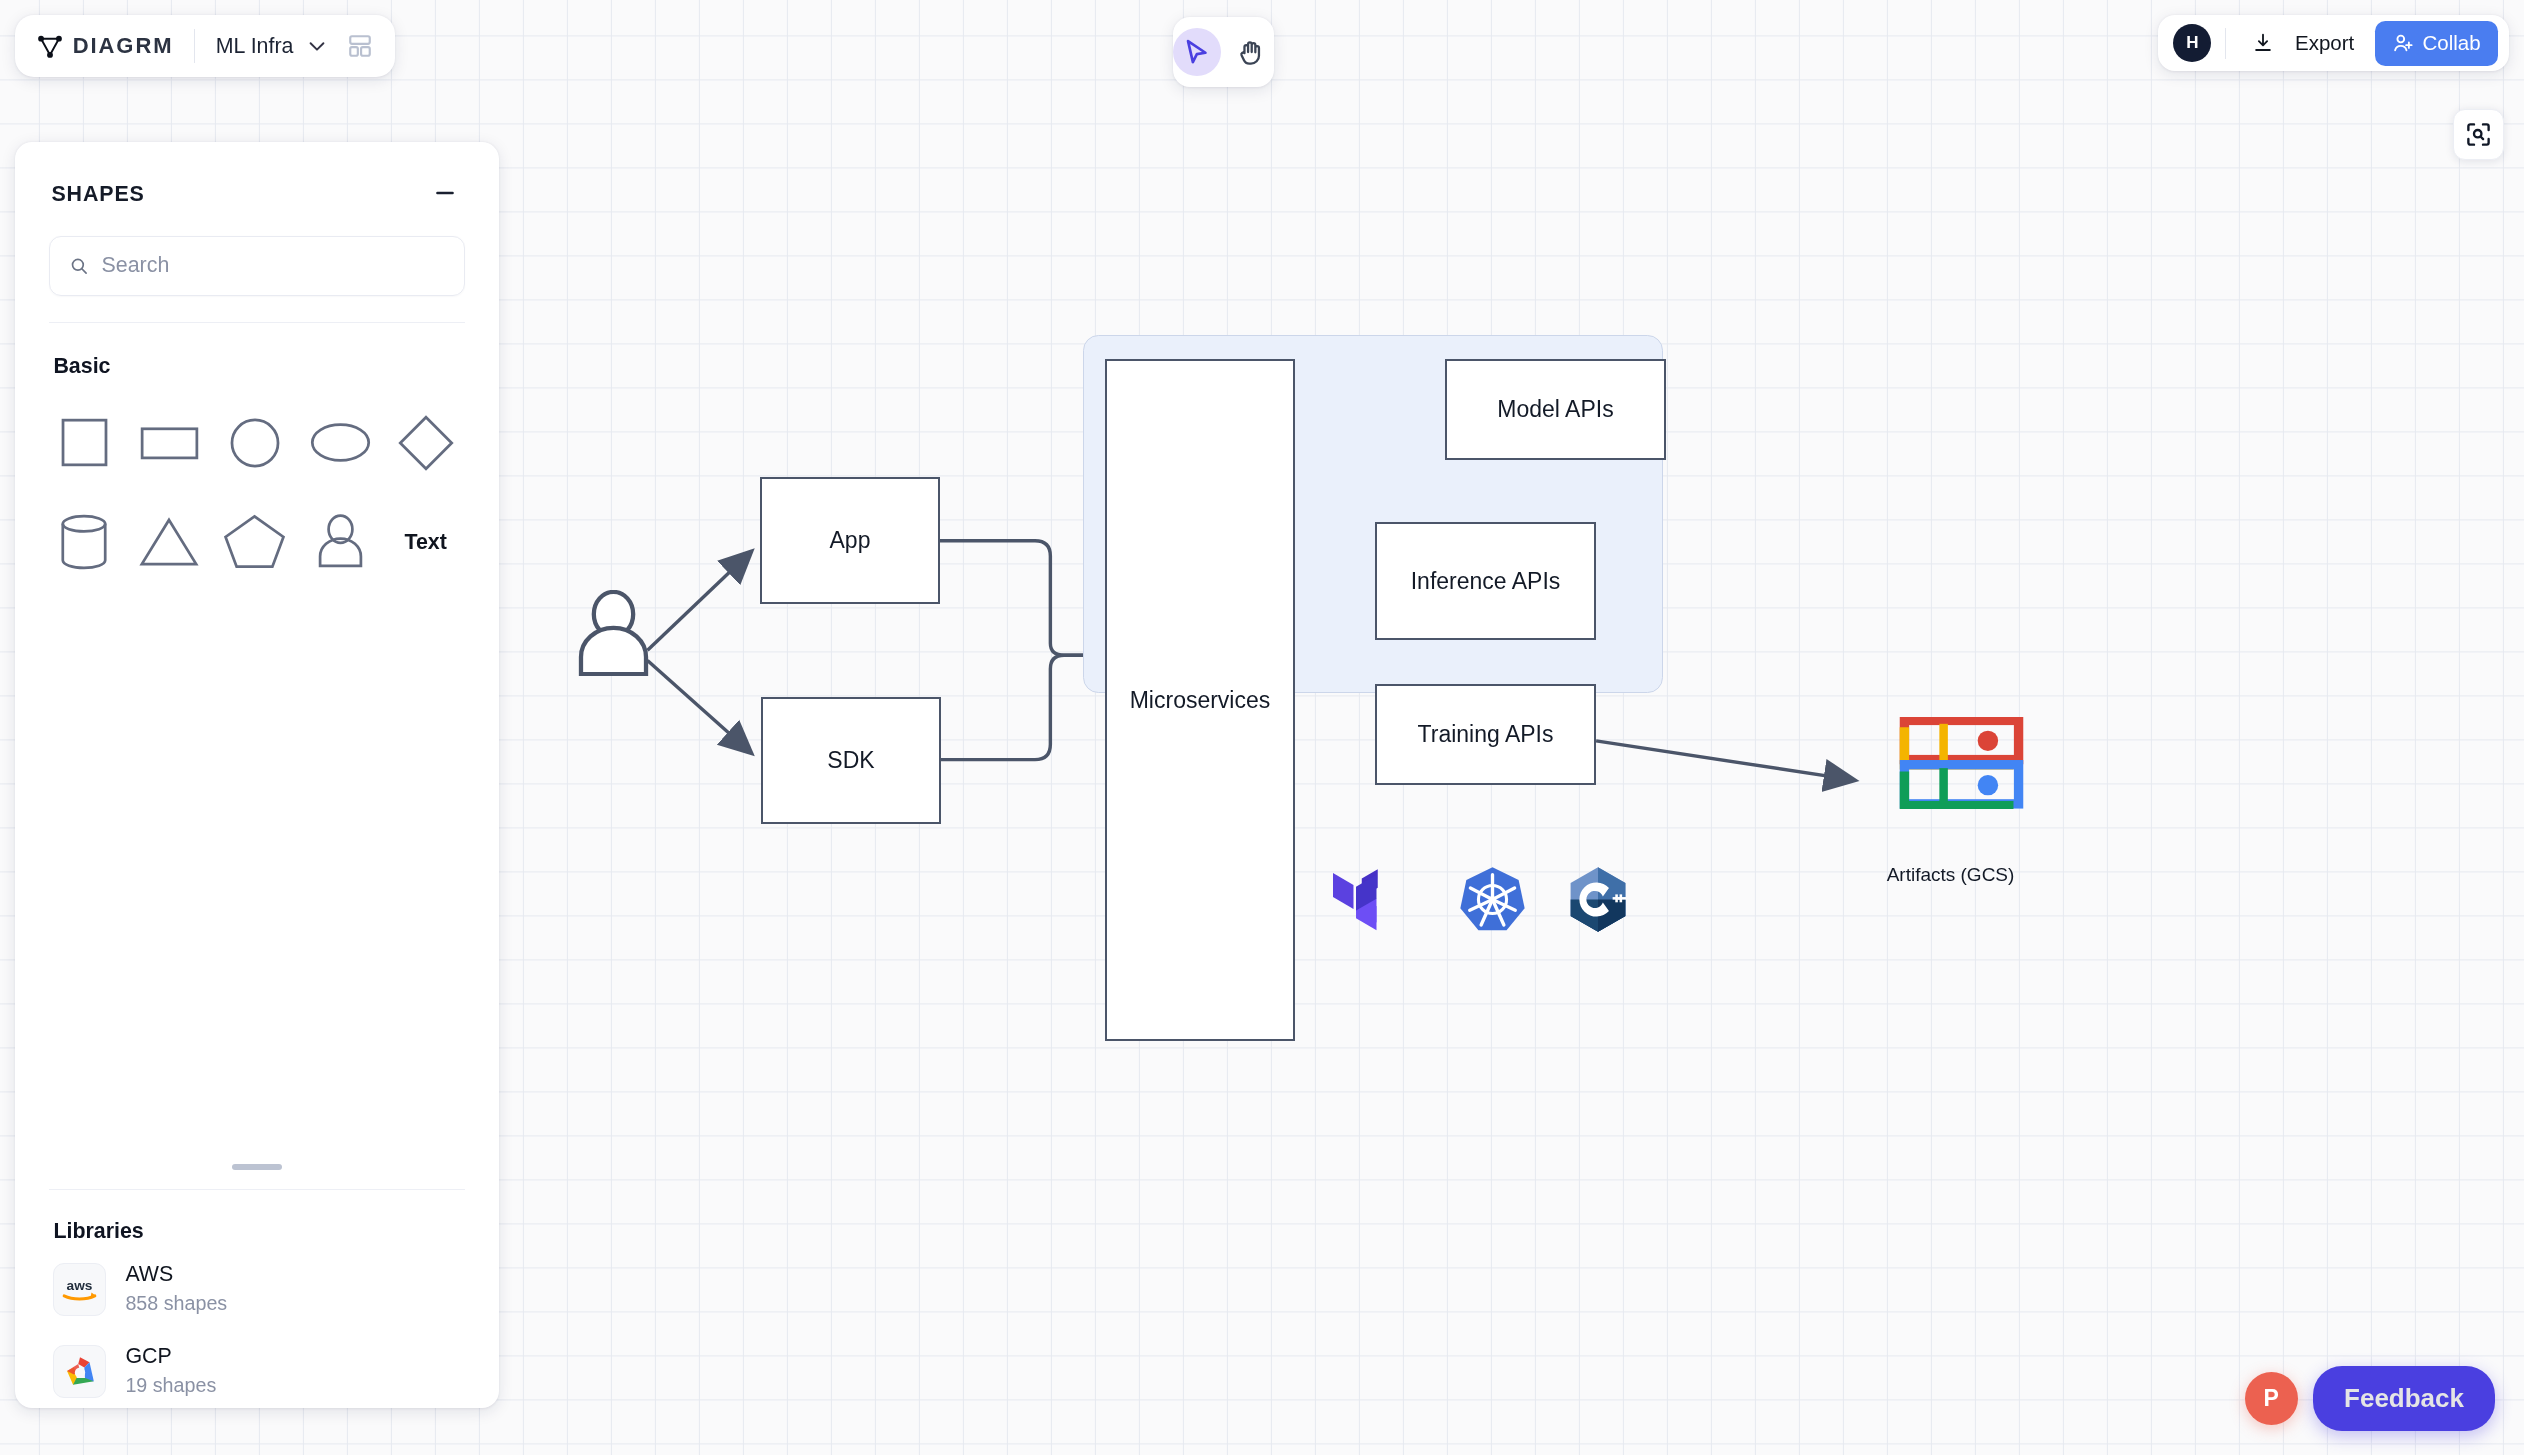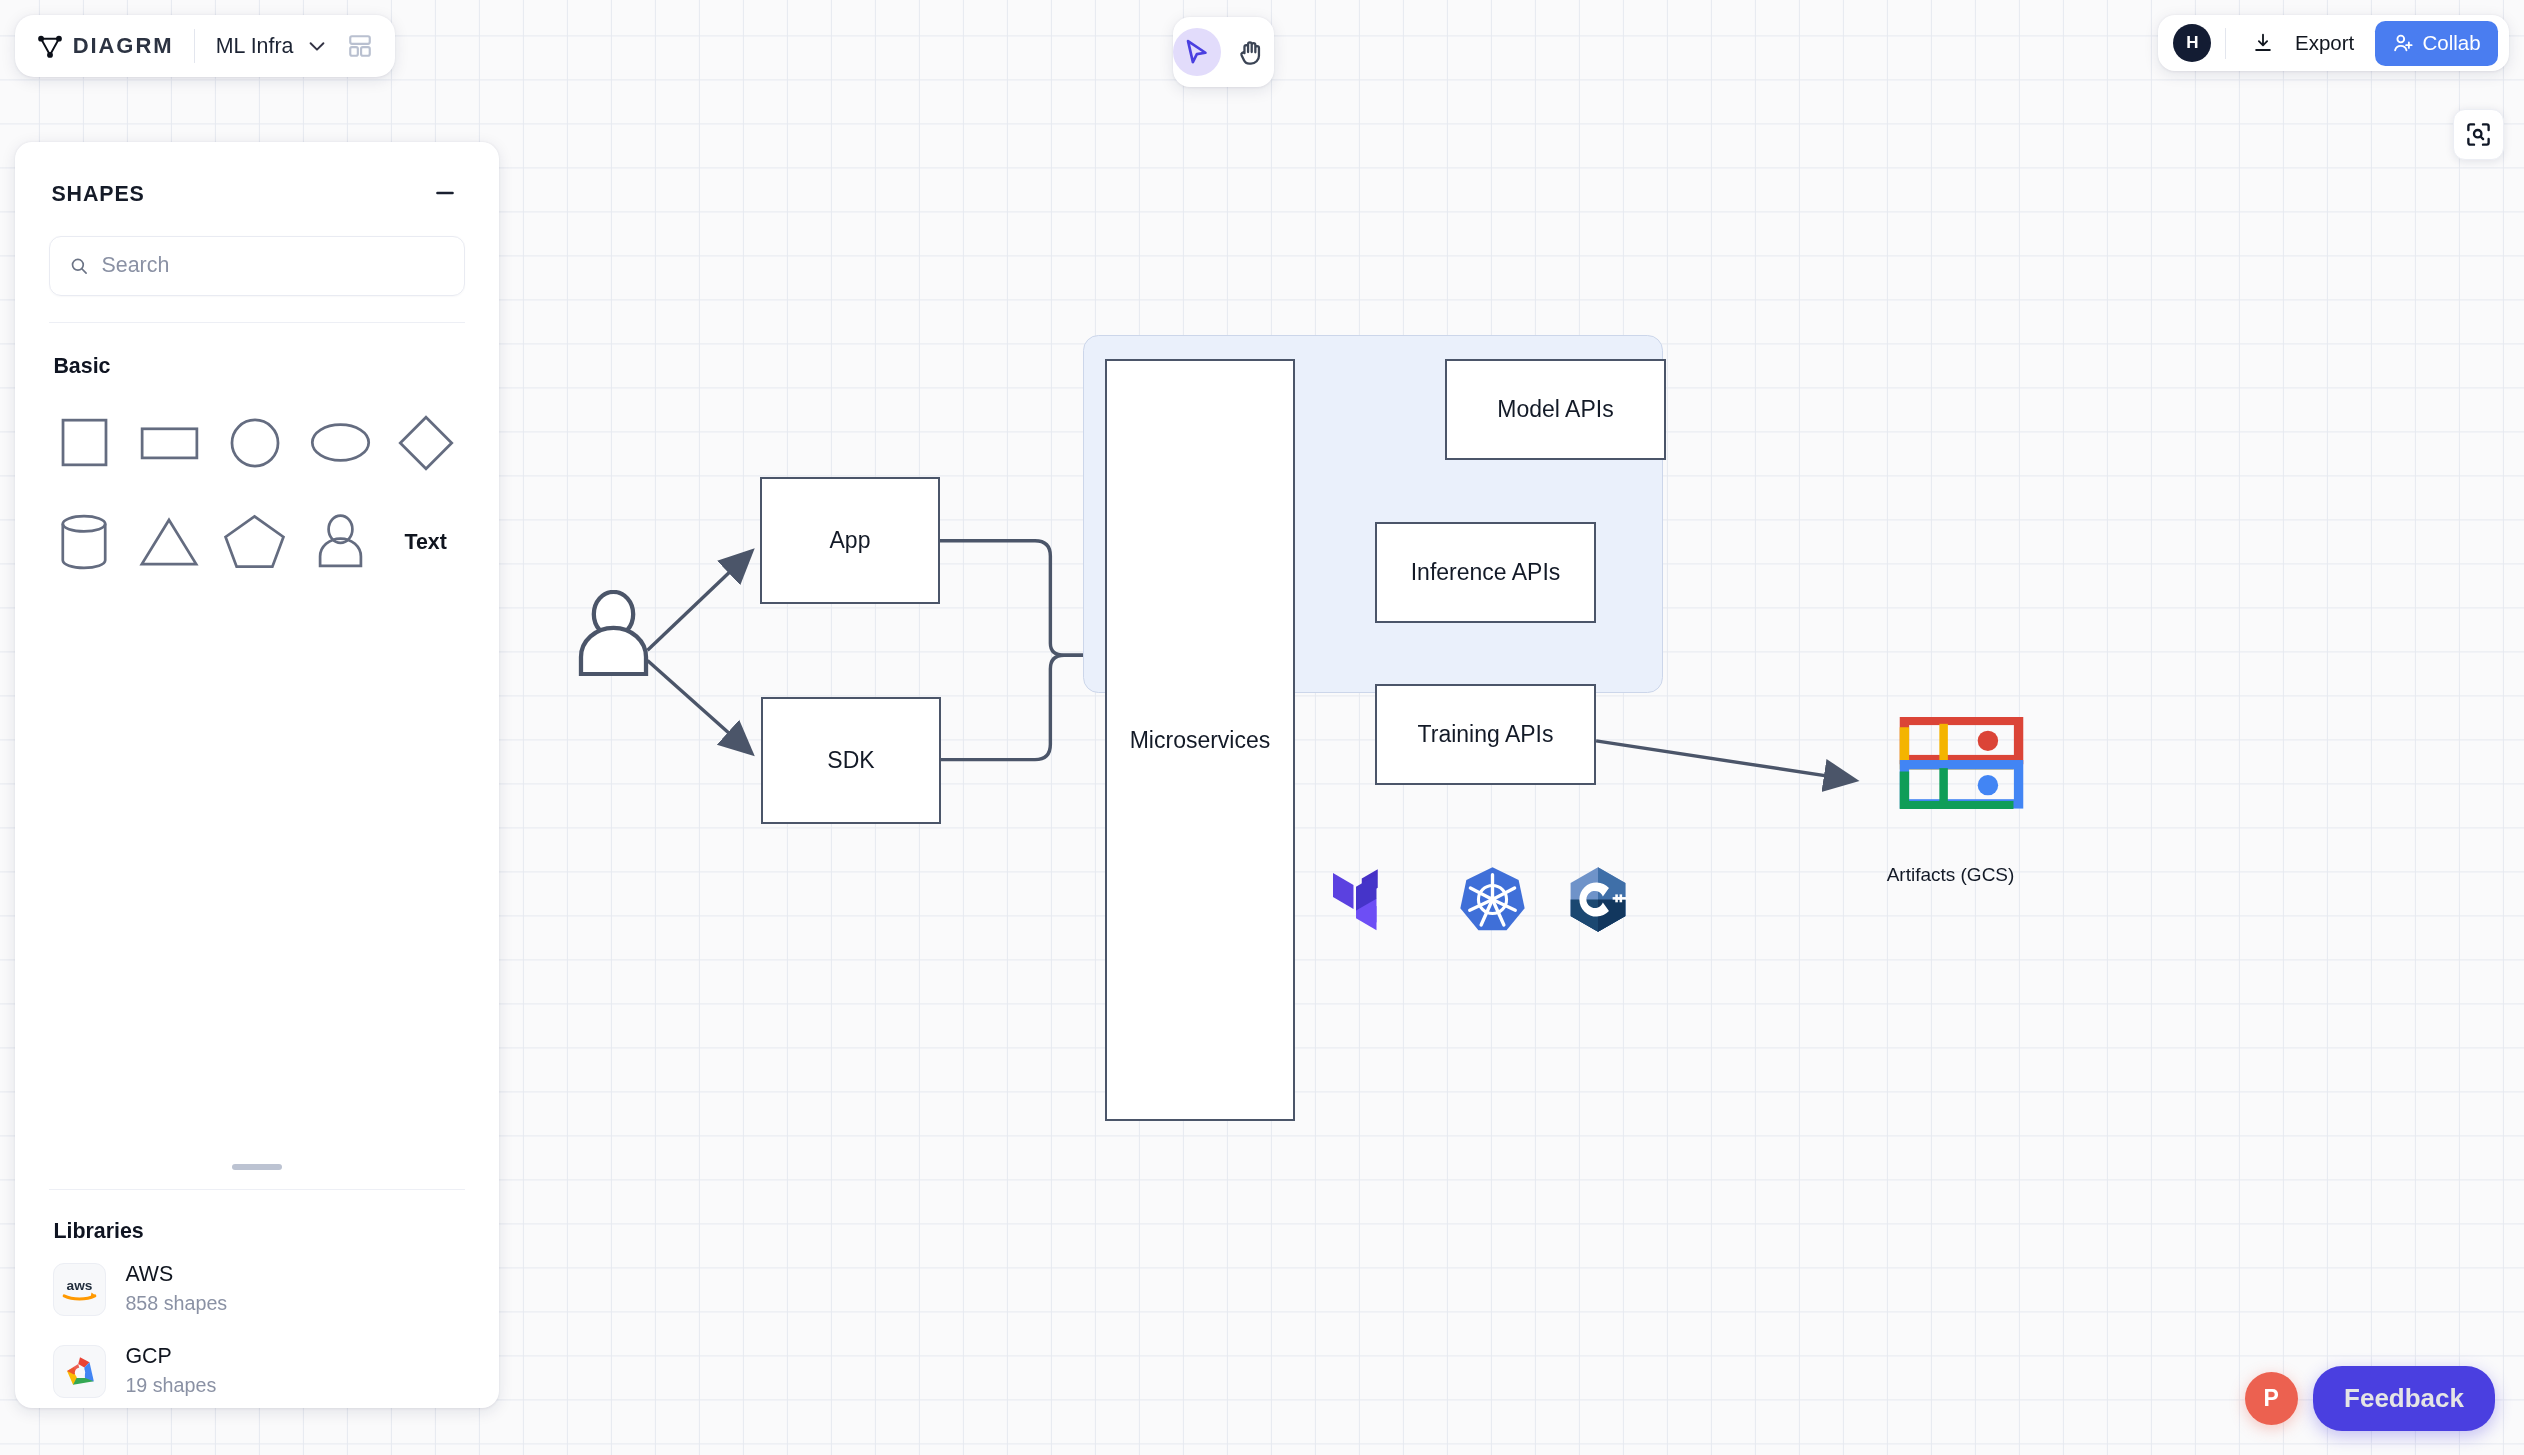--- a/index.html
+++ b/index.html
@@ -175,23 +175,23 @@
     cursor: pointer;
   }
   #group-container {
     position: absolute;
     left: 1083px; top: 335px; width: 580px; height: 358px;
     background: #eaf0fb;
     border: 1.7px solid #ccd6ea;
     border-radius: 15.4px;
     cursor: pointer;
   }
-  #node-microservices { left: 1105px; top: 359px; width: 190px; height: 762px; }
+  #node-microservices { left: 1105px; top: 359px; width: 190px; height: 682px; }
   #node-model      { left: 1445px; top: 359px; width: 221px; height: 101px; }
-  #node-inference  { left: 1375px; top: 522px; width: 221px; height: 101px; }
+  #node-inference  { left: 1375px; top: 522px; width: 221px; height: 118px; }
   #node-training   { left: 1375px; top: 684px; width: 221px; height: 101px; }
   #node-app  { left: 760px; top: 477px; width: 180px; height: 127px; }
   #node-sdk  { left: 761px; top: 697px; width: 180px; height: 127px; }
 
   .logo-slot { position:absolute; cursor:pointer; }
   #logo-terraform  { left: 1333px; top: 866px; }
   #logo-kubernetes { left: 1459px; top: 866px; }
   #logo-cpp        { left: 1567px; top: 866px; }
 
   #actor-user { position:absolute; left: 575px; top: 590px; cursor:pointer; }

